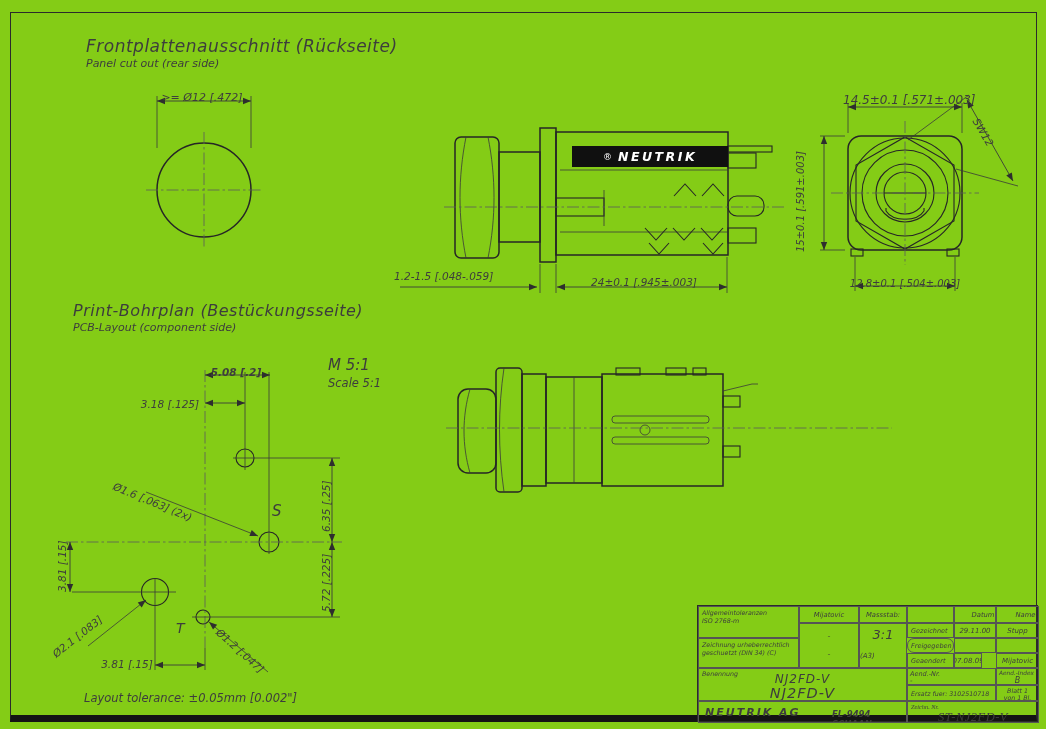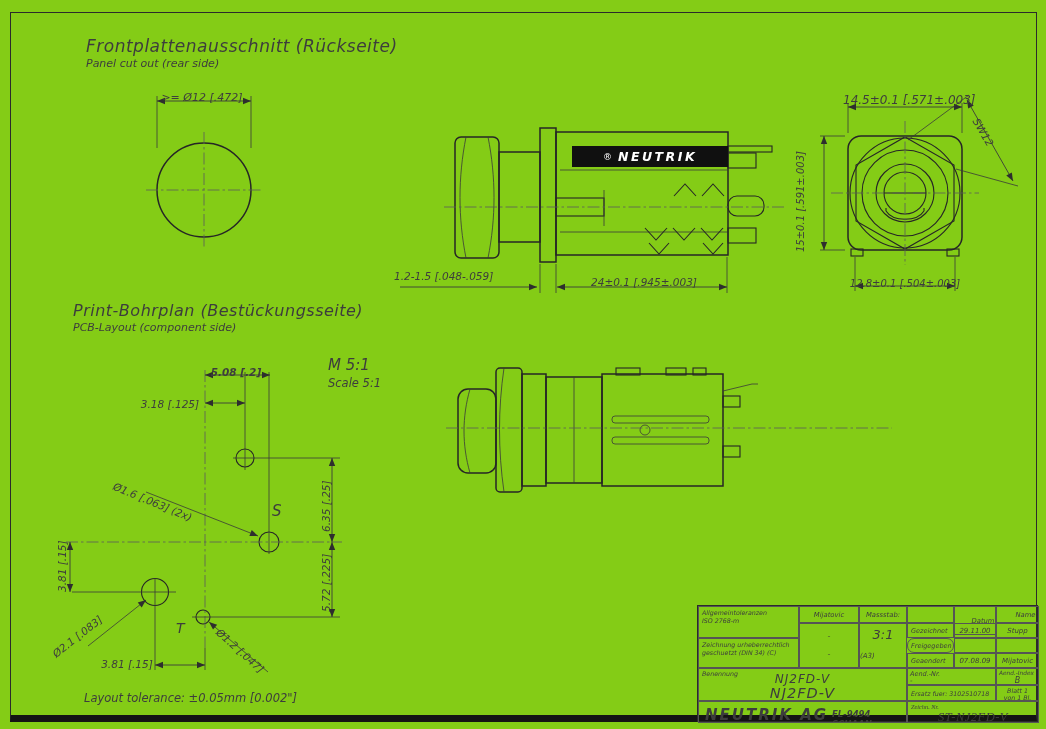--- a/index.html
+++ b/index.html
@@ -185,31 +185,31 @@
     <div class="tc" style="left:101px;top:17px;width:60px;height:45px;">
       <div style="position:absolute;left:0;top:8px;width:100%;text-align:center;font-size:8px;">-</div>
       <div style="position:absolute;left:0;top:26px;width:100%;text-align:center;font-size:8px;">-</div>
     </div>
     <div class="tc t-hd" style="left:161px;top:0;width:48px;height:17px;">Massstab:</div>
     <div class="tc" style="left:161px;top:17px;width:48px;height:45px;">
       <div style="position:absolute;left:0;top:3px;width:100%;text-align:center;font-size:13px;">3:1</div>
       <div style="position:absolute;left:0;top:28px;width:100%;text-align:left;font-size:7px;">(A3)</div>
     </div>
     <div class="tc" style="left:209px;top:0;width:47px;height:17px;"></div>
-    <div class="tc t-hd" style="left:256px;top:0;width:42px;height:29px;padding-left:16px;">Datum</div>
+    <div class="tc t-hd" style="left:256px;top:0;width:42px;height:17px;padding-left:16px;">Datum</div>
     <div class="tc t-hd" style="left:298px;top:0;width:43px;height:17px;padding-left:16px;">Name</div>
 
     <div class="tc t-cell t-lf" style="left:209px;top:17px;width:47px;height:15px;font-size:6.5px;">Gezeichnet</div>
     <div class="tc t-cell t-cc" style="left:256px;top:17px;width:42px;height:15px;">29.11.00</div>
     <div class="tc t-cell t-cc" style="left:298px;top:17px;width:43px;height:15px;">Stupp</div>
     <div class="tc t-cell t-lf" style="left:209px;top:32px;width:47px;height:15px;font-size:6.5px;border-radius:7px;">Freigegeben</div>
     <div class="tc t-cell t-cc" style="left:256px;top:32px;width:42px;height:15px;"></div>
     <div class="tc t-cell t-cc" style="left:298px;top:32px;width:43px;height:15px;"></div>
     <div class="tc t-cell t-lf" style="left:209px;top:47px;width:47px;height:15px;font-size:6.5px;">Geaendert</div>
-    <div class="tc t-cell t-cc" style="left:256px;top:47px;width:42px;height:15px;">07.08.09</div>
+    <div class="tc t-cell t-cc" style="left:256px;top:47px;width:28px;height:15px;">07.08.09</div>
     <div class="tc t-cell t-cc" style="left:298px;top:47px;width:43px;height:15px;">Mijatovic</div>
 
     <div class="tc" style="left:0;top:62px;width:209px;height:33px;">
       <div style="position:absolute;left:3px;top:1px;font-size:6.3px;">Benennung</div>
       <div style="position:absolute;left:0;top:3px;width:100%;text-align:center;font-size:12px;letter-spacing:1px;">NJ2FD-V</div>
       <div style="position:absolute;left:0;top:16px;width:100%;text-align:center;font-size:14.5px;letter-spacing:1px;">NJ2FD-V</div>
     </div>
     <div class="tc" style="left:209px;top:62px;width:89px;height:17px;">
       <div style="position:absolute;left:2px;top:1px;font-size:6.5px;">Aend.-Nr.</div>
       <div style="position:absolute;left:2px;top:8px;font-size:7px;">-</div>
@@ -217,21 +217,21 @@
     <div class="tc" style="left:298px;top:62px;width:43px;height:17px;">
       <div style="position:absolute;left:2px;top:1px;font-size:5.8px;">Aend.-Index</div>
       <div style="position:absolute;left:0;top:7px;width:100%;text-align:center;font-size:8px;">B</div>
     </div>
     <div class="tc t-cell t-lf" style="left:209px;top:79px;width:89px;height:16px;font-size:6.3px;">Ersatz fuer: 3102510718</div>
     <div class="tc" style="left:298px;top:79px;width:43px;height:16px;">
       <div style="position:absolute;left:0;top:1px;width:100%;text-align:center;font-size:6.3px;">Blatt 1</div>
       <div style="position:absolute;left:0;top:8px;width:100%;text-align:center;font-size:6.3px;">von 1 Bl.</div>
     </div>
     <div class="tc" style="left:0;top:95px;width:209px;height:22px;">
-      <div style="position:absolute;left:6px;top:4px;font-size:15px;font-weight:bold;letter-spacing:2px;">NEUTRIK AG</div>
+      <div style="position:absolute;left:6px;top:4px;font-size:11px;font-weight:bold;letter-spacing:2px;">NEUTRIK AG</div>
       <div style="position:absolute;left:133px;top:7px;font-size:8.5px;font-weight:bold;">FL-9494 SCHAAN</div>
     </div>
     <div class="tc" style="left:209px;top:95px;width:132px;height:22px;font-family:Liberation Serif, serif;">
       <div style="position:absolute;left:3px;top:1px;font-size:6.3px;">Zeichn. Nr.</div>
       <div style="position:absolute;left:0;top:8px;width:100%;text-align:center;font-size:12.5px;letter-spacing:0.5px;">ST-NJ2FD-V</div>
     </div>
   </div>
 </div>
 
 </body></html>

